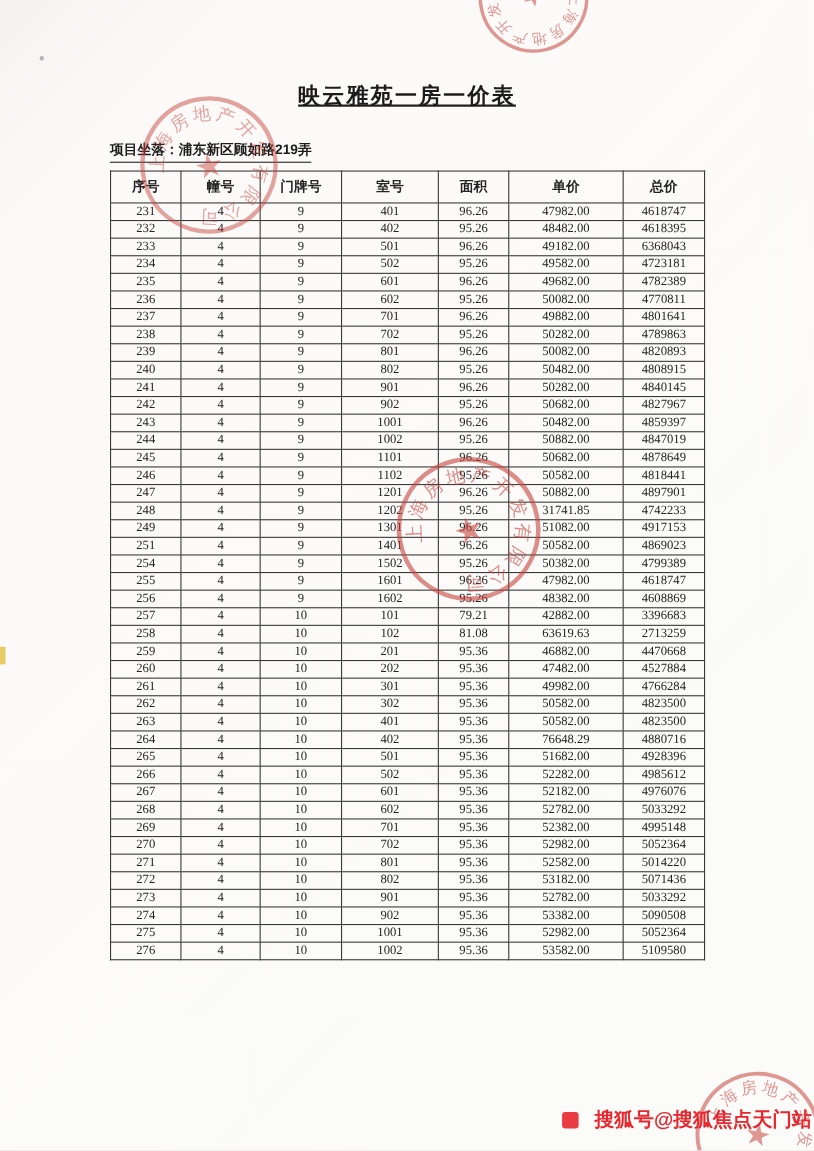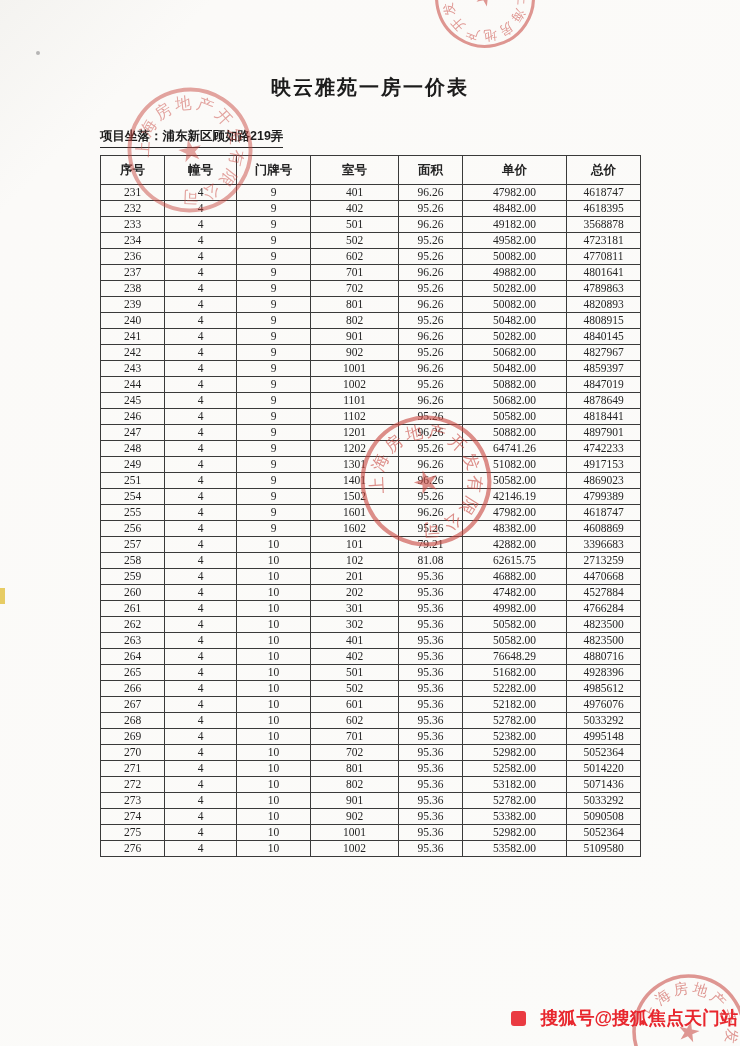--- a/index.html
+++ b/index.html
@@ -11,21 +11,21 @@
   .page{
     position:relative;
     width:740px;height:1046px;
     background:linear-gradient(135deg,#f4f3f0 0%,#fbfaf8 12%,#fbfbf9 100%);
     overflow:hidden;
   }
   .title{
     position:absolute;top:74px;left:0;width:100%;
     margin:0;text-align:center;
     font-family:"Liberation Sans","DejaVu Sans",sans-serif;
-    font-size:20px;font-weight:bold;color:#1c1c1c;letter-spacing:2px;
+    font-size:20px;font-weight:bold;color:#1c1c1c;letter-spacing:2px;text-decoration:underline;
   }
   .location{
     position:absolute;left:100px;top:128px;
     font-family:"Liberation Sans","DejaVu Sans",sans-serif;
     font-size:12.5px;font-weight:bold;color:#1c1c1c;
     border-bottom:1.5px solid #2a2a2a;padding-bottom:2px;
   }
   table.price-table{
     position:absolute;left:100px;top:155px;
     width:540px;border-collapse:collapse;table-layout:fixed;
@@ -126,32 +126,41 @@
           <td>48482.00</td>
           <td>4618395</td>
         </tr>
         <tr>
           <td>233</td>
           <td>4</td>
           <td>9</td>
           <td>501</td>
           <td>96.26</td>
           <td>49182.00</td>
-          <td>3568878</td>
+          <td>6368043</td>
         </tr>
         <tr>
           <td>234</td>
           <td>4</td>
           <td>9</td>
           <td>502</td>
           <td>95.26</td>
           <td>49582.00</td>
           <td>4723181</td>
         </tr>
         <tr>
+          <td>235</td>
+          <td>4</td>
+          <td>9</td>
+          <td>601</td>
+          <td>96.26</td>
+          <td>49682.00</td>
+          <td>4782389</td>
+        </tr>
+        <tr>
           <td>236</td>
           <td>4</td>
           <td>9</td>
           <td>602</td>
           <td>95.26</td>
           <td>50082.00</td>
           <td>4770811</td>
         </tr>
         <tr>
           <td>237</td>
@@ -251,21 +260,21 @@
           <td>96.26</td>
           <td>50882.00</td>
           <td>4897901</td>
         </tr>
         <tr>
           <td>248</td>
           <td>4</td>
           <td>9</td>
           <td>1202</td>
           <td>95.26</td>
-          <td>64741.26</td>
+          <td>31741.85</td>
           <td>4742233</td>
         </tr>
         <tr>
           <td>249</td>
           <td>4</td>
           <td>9</td>
           <td>1301</td>
           <td>96.26</td>
           <td>51082.00</td>
           <td>4917153</td>
@@ -278,21 +287,21 @@
           <td>96.26</td>
           <td>50582.00</td>
           <td>4869023</td>
         </tr>
         <tr>
           <td>254</td>
           <td>4</td>
           <td>9</td>
           <td>1502</td>
           <td>95.26</td>
-          <td>42146.19</td>
+          <td>50382.00</td>
           <td>4799389</td>
         </tr>
         <tr>
           <td>255</td>
           <td>4</td>
           <td>9</td>
           <td>1601</td>
           <td>96.26</td>
           <td>47982.00</td>
           <td>4618747</td>
@@ -314,21 +323,21 @@
           <td>79.21</td>
           <td>42882.00</td>
           <td>3396683</td>
         </tr>
         <tr>
           <td>258</td>
           <td>4</td>
           <td>10</td>
           <td>102</td>
           <td>81.08</td>
-          <td>62615.75</td>
+          <td>63619.63</td>
           <td>2713259</td>
         </tr>
         <tr>
           <td>259</td>
           <td>4</td>
           <td>10</td>
           <td>201</td>
           <td>95.36</td>
           <td>46882.00</td>
           <td>4470668</td>

